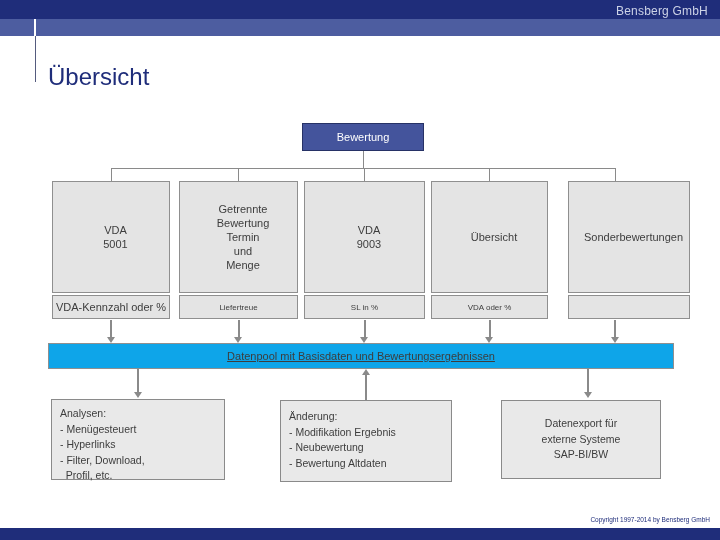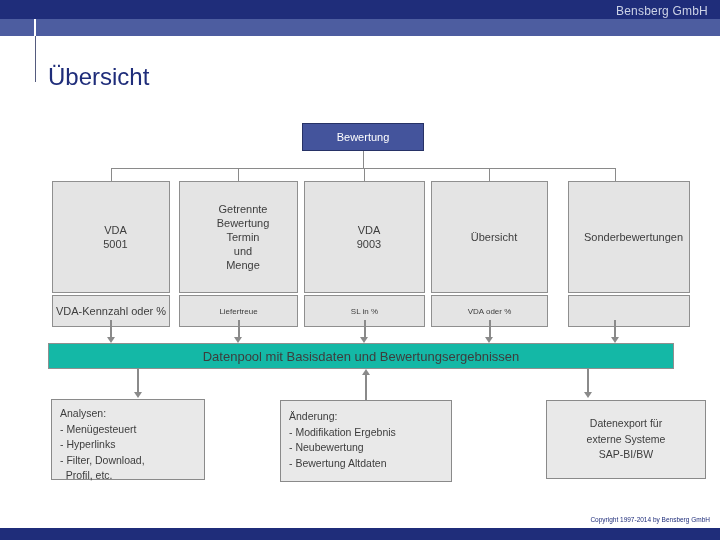--- a/index.html
+++ b/index.html
@@ -19,43 +19,43 @@
   .page-title{position:absolute;left:48px;top:63px;margin:0;font-size:24px;font-weight:400;
     color:#1f2d7a;}
   
   .root-box{position:absolute;left:302px;top:123px;width:122px;height:28px;box-sizing:border-box;
     background:#44549c;border:1.5px solid #273266;color:#ffffff;font-size:11px;
     display:flex;align-items:center;justify-content:center;}
   .cl{position:absolute;background:#8a8a8a;}
   .col-box{position:absolute;top:181px;height:112px;box-sizing:border-box;
     background:#e4e4e4;border:1px solid #8f8f8f;color:#3d3d3d;font-size:11px;line-height:14px;
     display:flex;align-items:center;justify-content:center;text-align:center;white-space:pre-line;padding-left:9px;}
-  .sub-box{position:absolute;top:295px;height:32px;box-sizing:border-box;
+  .sub-box{position:absolute;top:295px;height:24px;box-sizing:border-box;
     background:#e4e4e4;border:1px solid #8f8f8f;color:#3d3d3d;font-size:8px;
     display:flex;align-items:center;justify-content:center;text-align:center;}
   .sub-box.large{font-size:11px;}
   .c1{left:52px;width:118px;}
   .c2{left:179px;width:119px;}
   .c3{left:304px;width:121px;}
   .c4{left:431px;width:117px;}
   .c5{left:568px;width:122px;}
   .arrow{position:absolute;width:2px;background:#8a8a8a;}
   .arrow-down::after{content:"";position:absolute;bottom:-6px;left:-3.5px;width:0;height:0;
     border-left:4.5px solid transparent;border-right:4.5px solid transparent;border-top:6.5px solid #8a8a8a;}
   .arrow-up::before{content:"";position:absolute;top:-6px;left:-3.5px;width:0;height:0;
     border-left:4.5px solid transparent;border-right:4.5px solid transparent;border-bottom:6.5px solid #8a8a8a;}
   .pool-box{position:absolute;left:48px;top:343px;width:626px;height:26px;box-sizing:border-box;
-    background:#14b8a6;border:1px solid #8f8f8f;color:#3d3d3d;font-size:13px;
-    display:flex;align-items:center;justify-content:center;}
+    background:#0ea5e9;border:1px solid #8f8f8f;color:#3d3d3d;font-size:11px;
+    display:flex;align-items:center;justify-content:center;text-decoration:underline;}
   .bottom-box{position:absolute;box-sizing:border-box;background:#e9e9e9;border:1.5px solid #8a8a8a;
     color:#3d3d3d;font-size:10.5px;line-height:15.5px;white-space:pre-wrap;}
-  .box-analysen{left:51px;top:399px;width:154px;height:81px;padding:6px 8px;}
+  .box-analysen{left:51px;top:399px;width:174px;height:81px;padding:6px 8px;}
   .box-aenderung{left:280px;top:400px;width:172px;height:82px;padding:8px 8px;}
   .box-export{left:501px;top:400px;width:160px;height:79px;
-    display:flex;align-items:center;justify-content:center;text-align:center;margin-left:45px;}
+    display:flex;align-items:center;justify-content:center;text-align:center;}
   
   .copyright{position:absolute;right:10px;top:516px;font-size:6.5px;color:#1f2d7a;}
   .bottombar{position:absolute;left:0;top:528px;width:720px;height:12px;background:#1f2d7a;}
 </style>
 </head>
 <body>
 
 <div class="topbar">
   <span class="topbar-company">Bensberg GmbH</span>
 </div>

